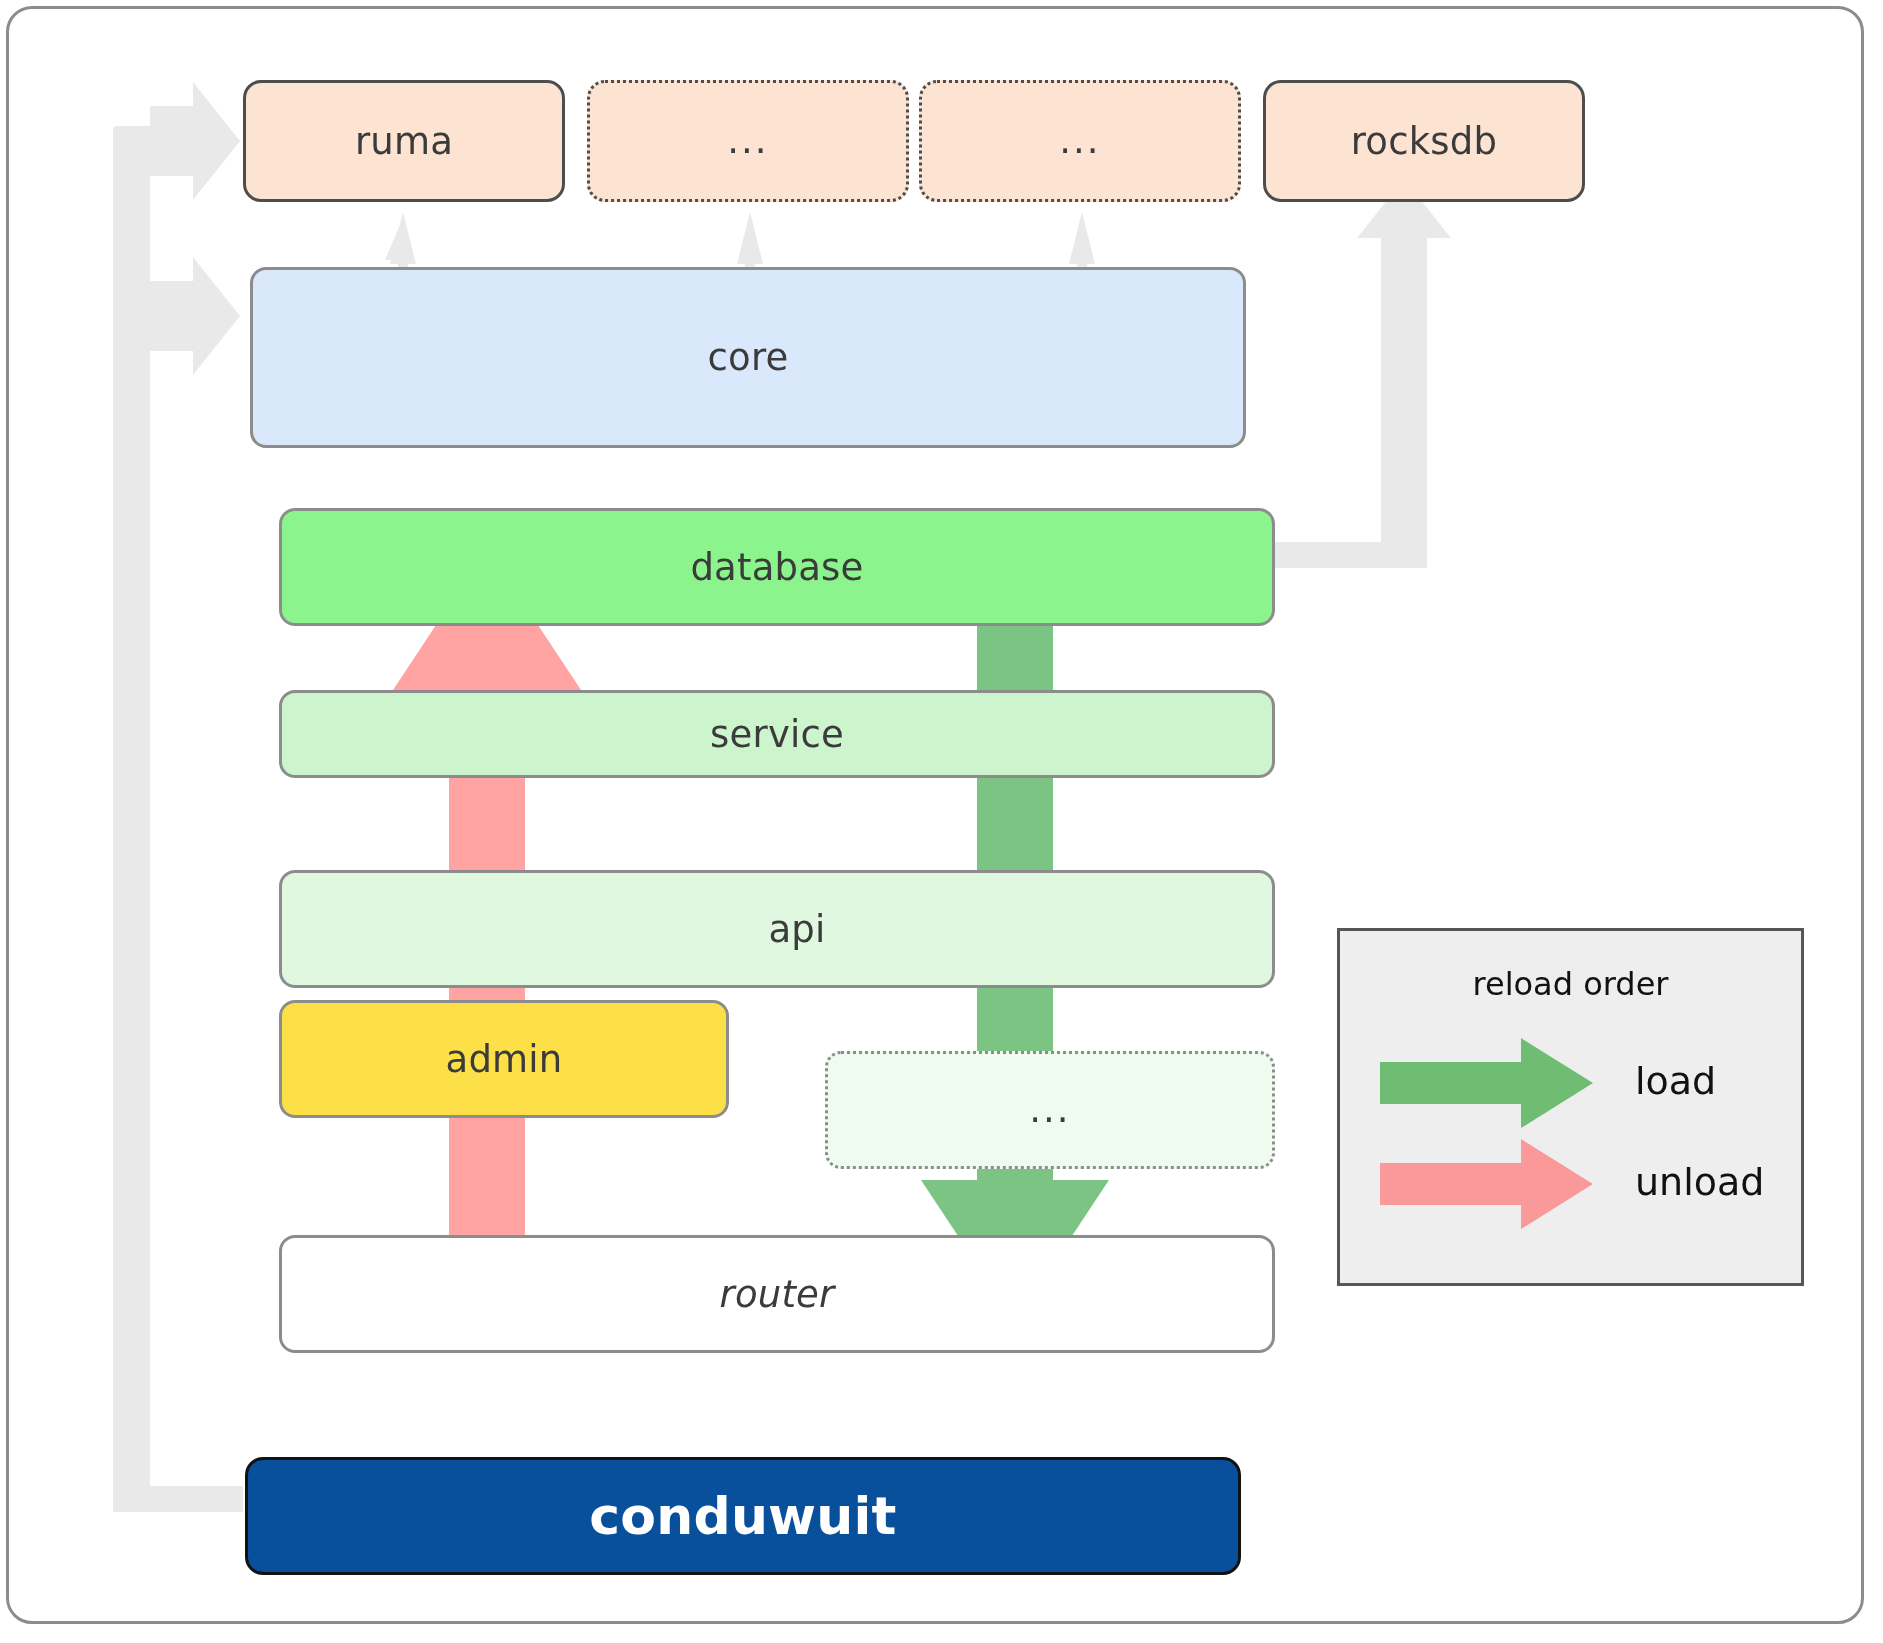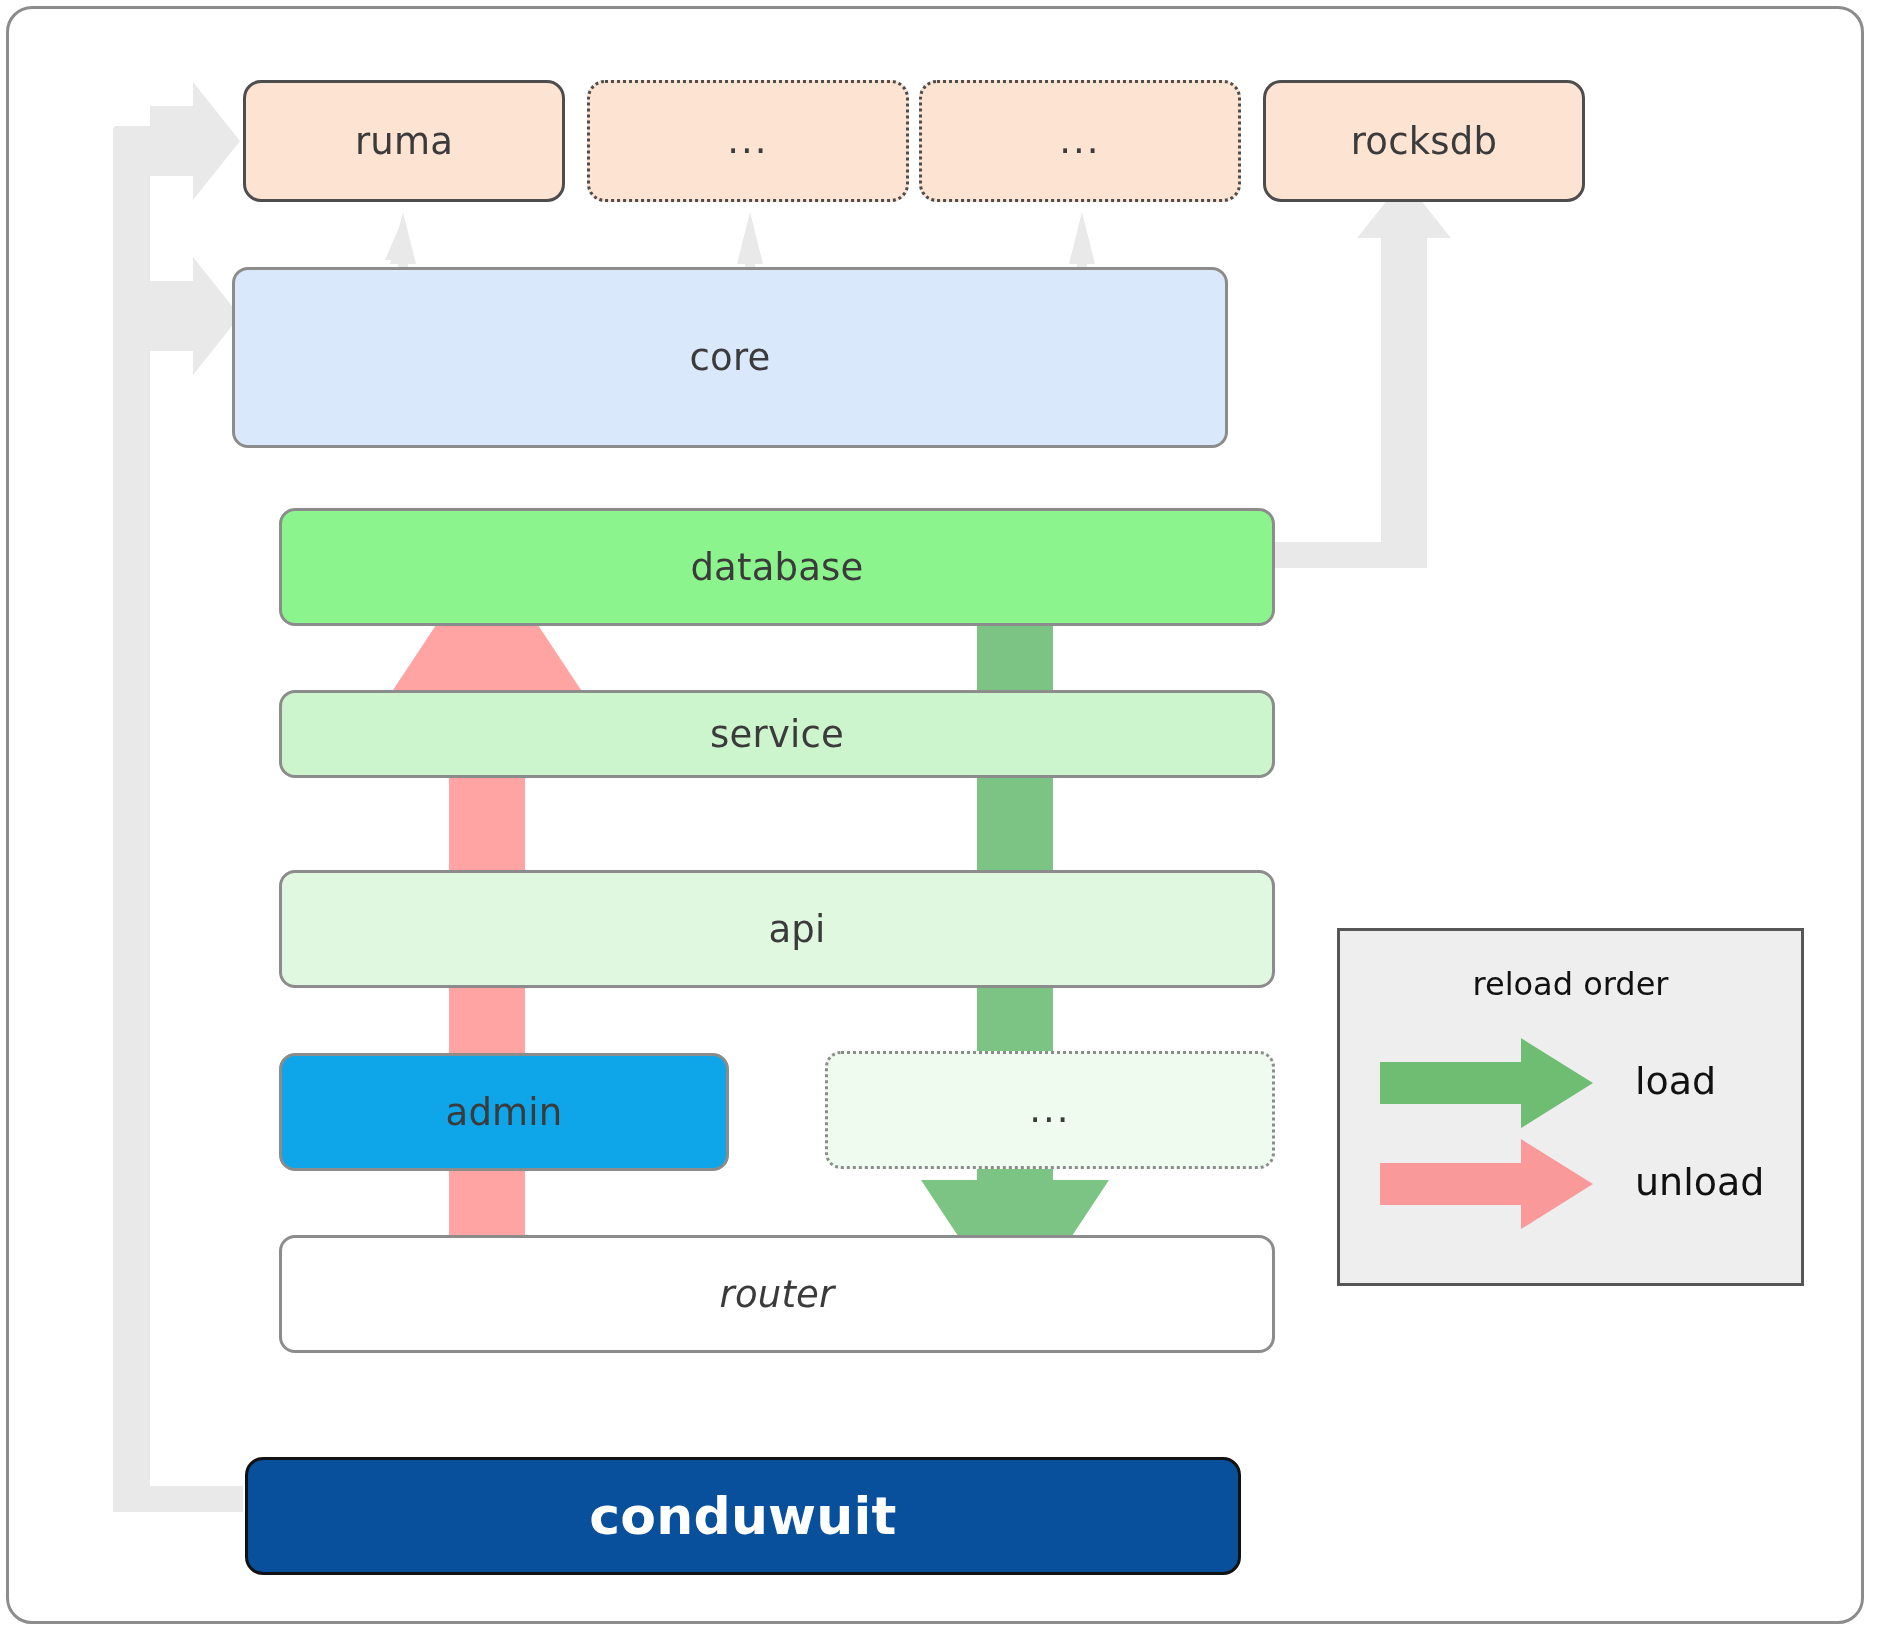--- a/index.html
+++ b/index.html
@@ -151,37 +151,37 @@
   </div>
 
   <div class="node dep dotted" style="left:919px; top:80px; width:322px; height:122px;">
     <span class="dots">...</span>
   </div>
 
   <div class="node dep" style="left:1263px; top:80px; width:322px; height:122px;">
     <span>rocksdb</span>
   </div>
 
-  <div class="node core" style="left:232px; top:267px; width:996px; height:181px;">
+  <div class="node core" style="left:250px; top:267px; width:996px; height:181px;">
     <span>core</span>
   </div>
 
   <div class="node layer" style="left:245px; top:508px; width:996px; height:118px; background:#8cf48c;">
     <span>database</span>
   </div>
 
   <div class="node layer" style="left:245px; top:690px; width:996px; height:88px; background:#cdf5cd;">
     <span>service</span>
   </div>
 
   <div class="node layer" style="left:245px; top:870px; width:996px; height:118px; background:#e0f8e0;padding-left:40px;">
     <span>api</span>
   </div>
 
-  <div class="node layer" style="left:245px; top:1053px; width:450px; height:118px; background:#0ea5e9;">
+  <div class="node layer" style="left:245px; top:1000px; width:450px; height:118px; background:#fde047;">
     <span>admin</span>
   </div>
 
   <div class="node layer dotted" style="left:791px; top:1051px; width:450px; height:118px; background:#effbef;">
     <span class="dots">...</span>
   </div>
 
   <div class="node layer" style="left:245px; top:1235px; width:996px; height:118px; background:#ffffff;font-style:italic;">
     <span>router</span>
   </div>

